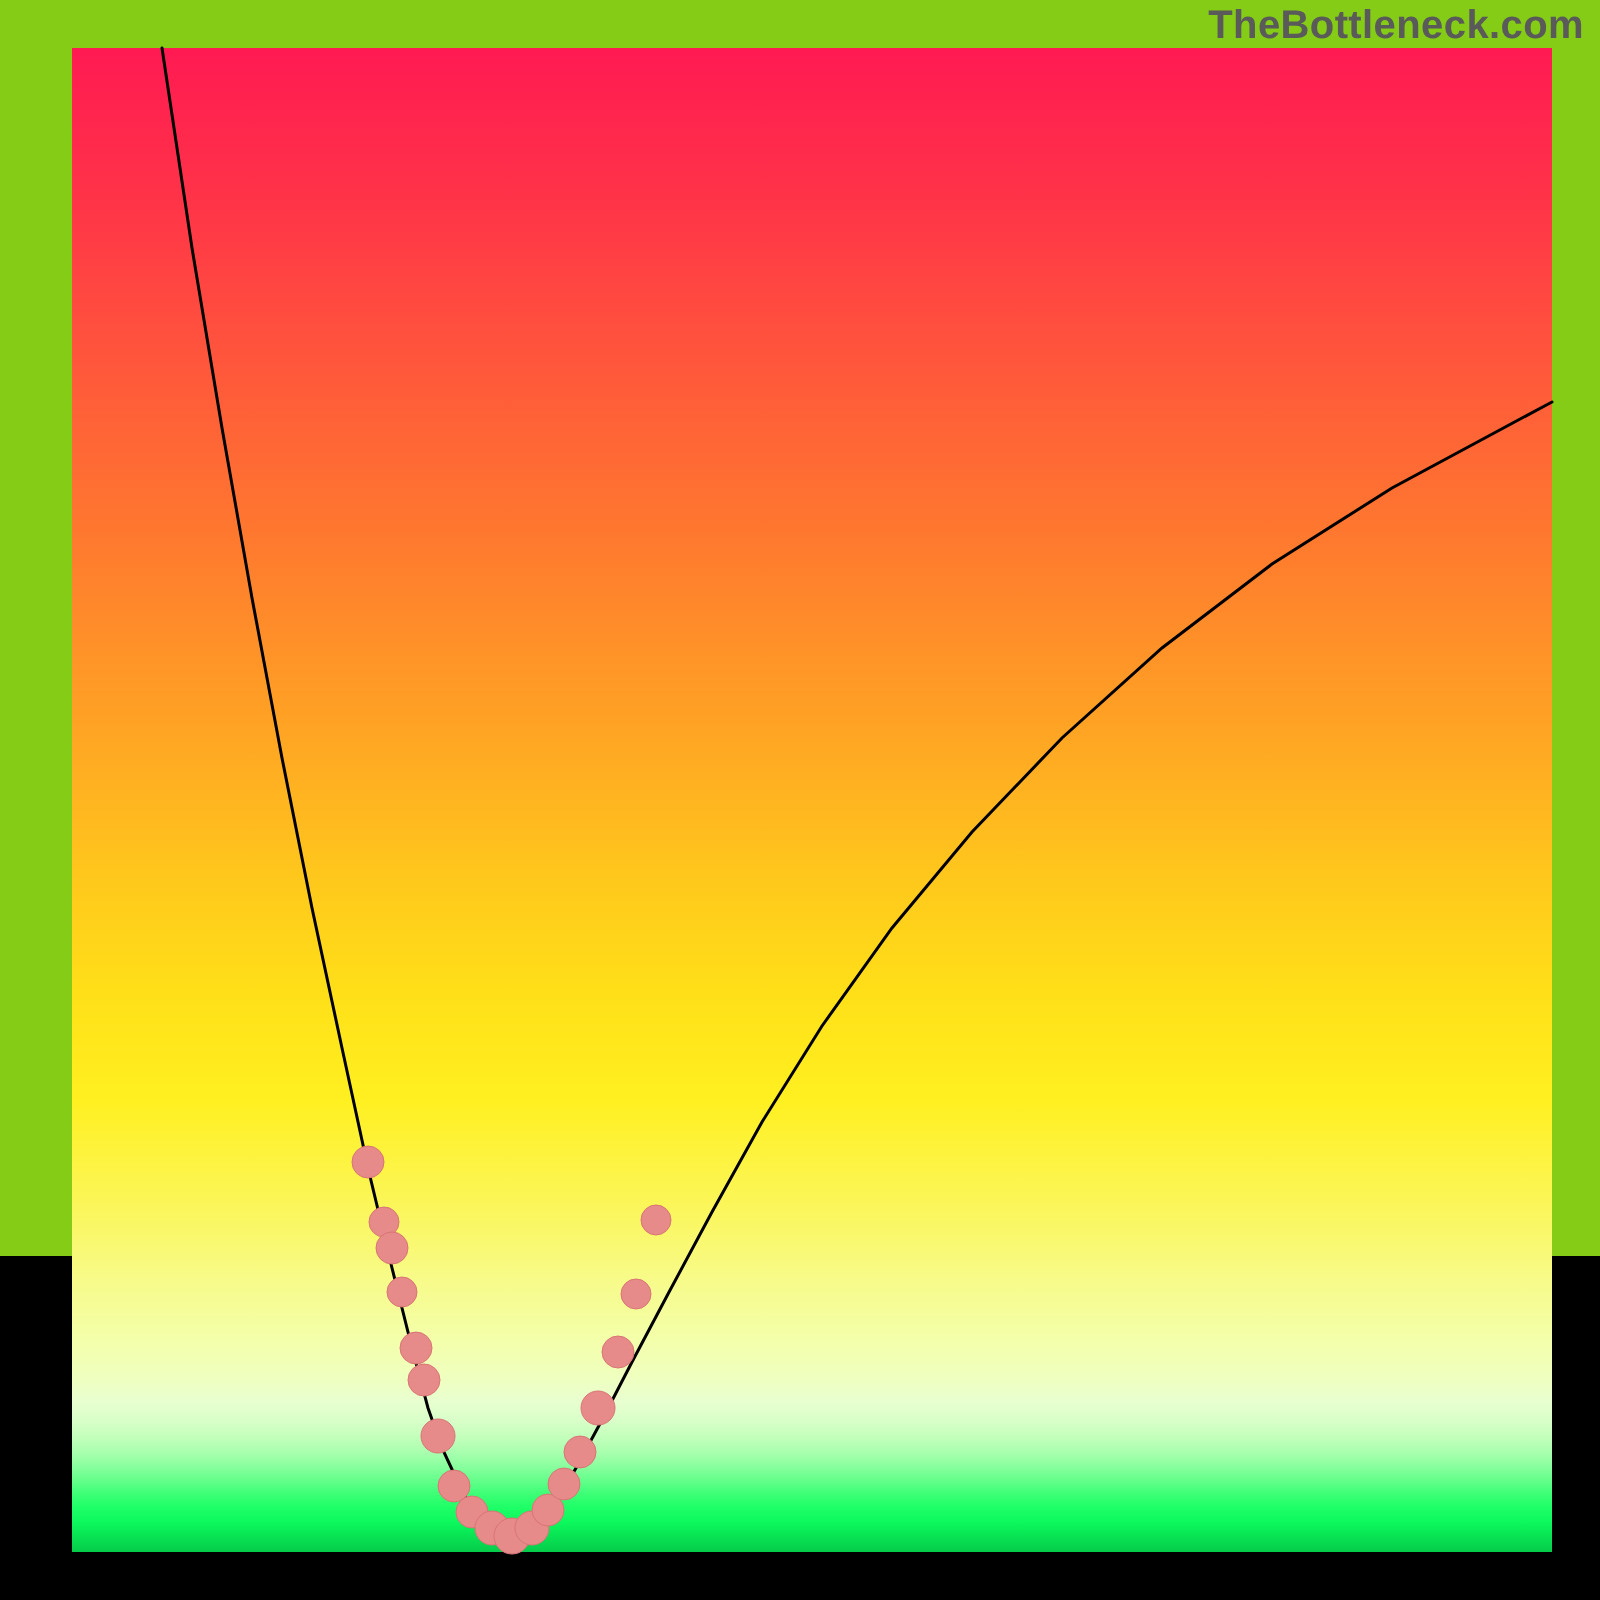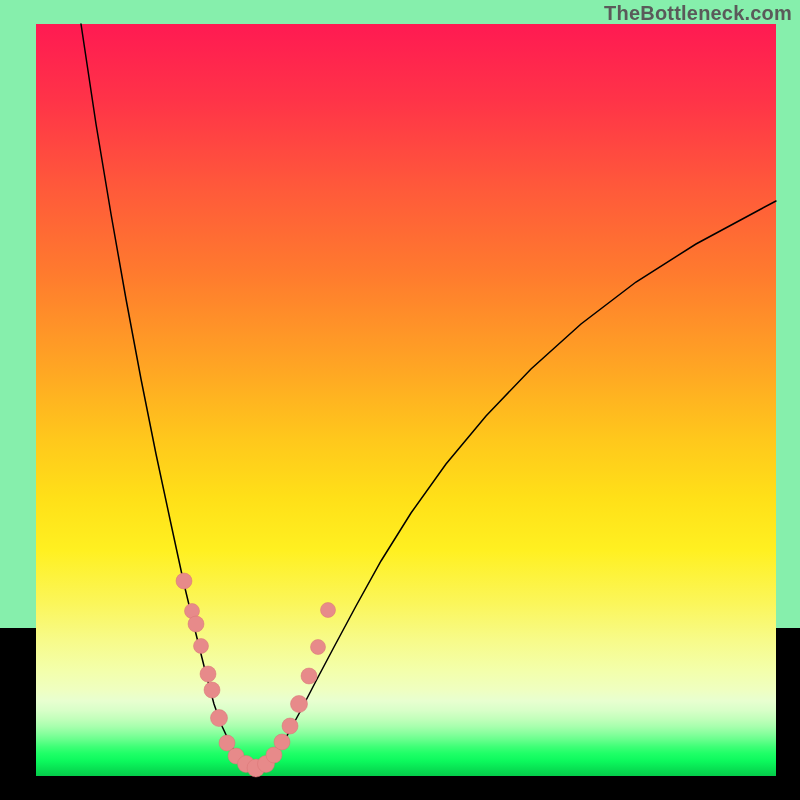--- a/index.html
+++ b/index.html
@@ -9,21 +9,21 @@
     height: 800px;
     background: #000;
     overflow: hidden;
   }
   .canvas {
     position: absolute;
     left: 0;
     top: 0;
     width: 800px;
     height: 628px;
-    background: #86efac;
+    background: #84cc16;
   }
   .plot-area {
     position: absolute;
     left: 36px;
     top: 24px;
     width: 740px;
     height: 752px;
     
     background: linear-gradient(
       to bottom,

